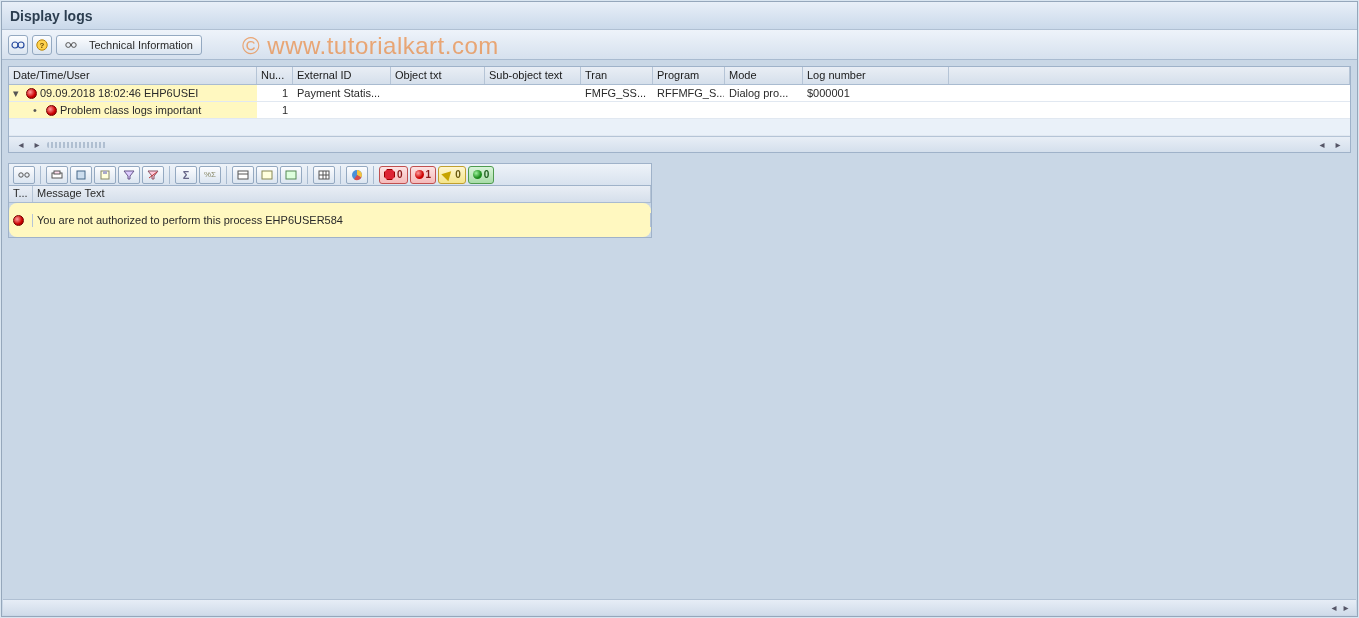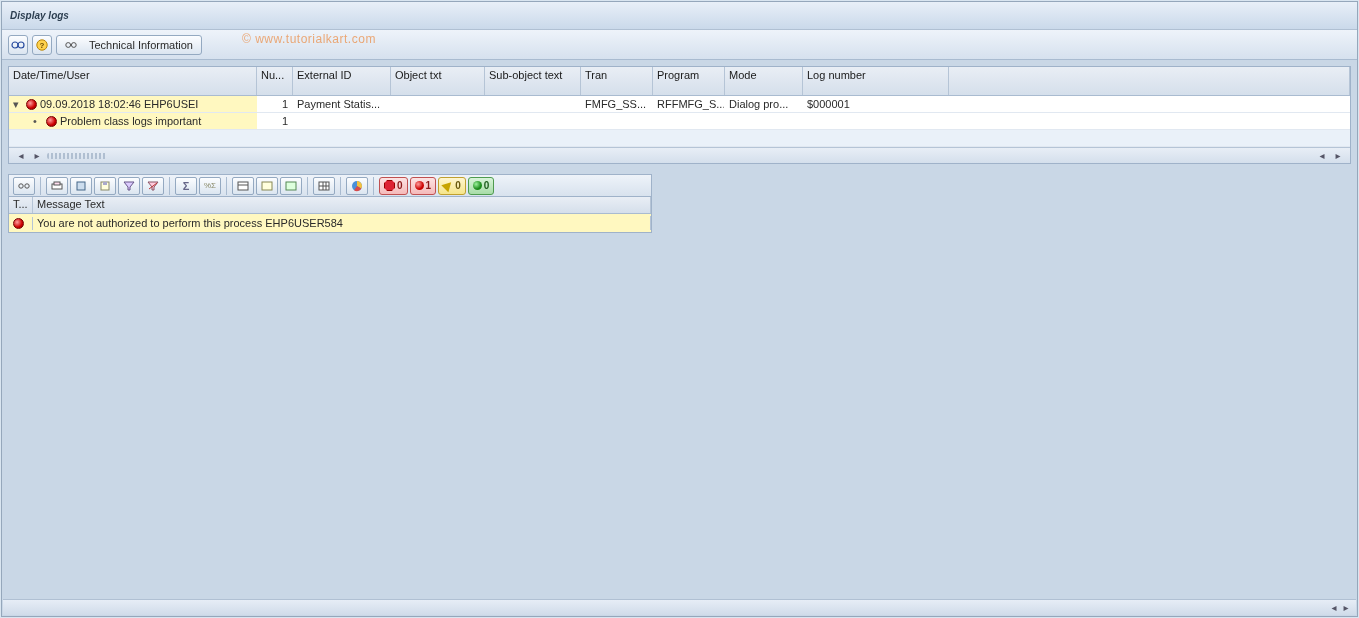--- a/index.html
+++ b/index.html
@@ -25,22 +25,21 @@
   .titlebar {
     height: 28px;
     background: linear-gradient(#e8eff8, #cad9ea);
     border-bottom: 1px solid #b0c0d3;
     display: flex;
     align-items: center;
     padding: 0 8px;
   }
   .titlebar .title {
     font-weight: bold;
-    font-style: italic;
-    font-size: 10px;
+    font-size: 14px;
     color: #2c3e50;
   }
   
   .top-toolbar {
     height: 30px;
     background: linear-gradient(#eef3fa, #d6e1ee);
     border-bottom: 1px solid #a9bbd0;
     display: flex;
     align-items: center;
     padding: 0 6px;
@@ -54,37 +53,37 @@
     background: linear-gradient(#fcfdff, #dbe5f0);
     display: flex; align-items: center; justify-content: center;
     cursor: pointer;
     font-size: 11px;
   }
   .tb-btn.wide { width: auto; padding: 0 8px; gap: 12px; }
   .watermark {
     position: absolute;
     left: 240px;
     top: 2px;
-    font-size: 12px;
+    font-size: 24px;
     color: rgba(236,120,32,0.6);
     font-weight: normal;
     letter-spacing: 0.5px;
     pointer-events: none;
   }
   
   .grid-wrapper {
     margin: 6px;
     border: 1px solid #9fb2c9;
     background: #e3ebf4;
   }
   .grid-header {
     display: flex;
     background: linear-gradient(#e9eef5, #d5dfeb);
     border-bottom: 1px solid #a9bbd0;
-    height: 29px;
+    height: 18px;
   }
   .grid-header .col {
     border-right: 1px solid #b5c4d6;
     padding: 2px 4px;
     white-space: nowrap;
     overflow: hidden;
     font-size: 11px;
     color: #1a1a1a;
   }
   .grid-body { background: #fff; }
@@ -200,21 +199,21 @@
     border-bottom: 1px solid #a9bbd0;
     height: 17px;
   }
   .msg-header .col, .msg-row .cell {
     border-right: 1px solid #b5c4d6;
     padding: 1px 4px;
     white-space: nowrap; overflow: hidden;
   }
   .w-type { width: 24px; }
   .w-msg  { flex: 1; }
-  .msg-row { display: flex; height: 18px; background:#fff8c0; align-items:center;}
+  .msg-row { display: flex; height: 34px; background:#fff8c0; align-items:center;border-radius:8px;}
   .msg-row .cell { display:flex; align-items:center; gap:4px;}
 
   
   .content-fill {
     flex: 1;
     background: #c9d7e6;
     margin: 0 6px 1px 6px;
   }
   
   .bottom-strip {

